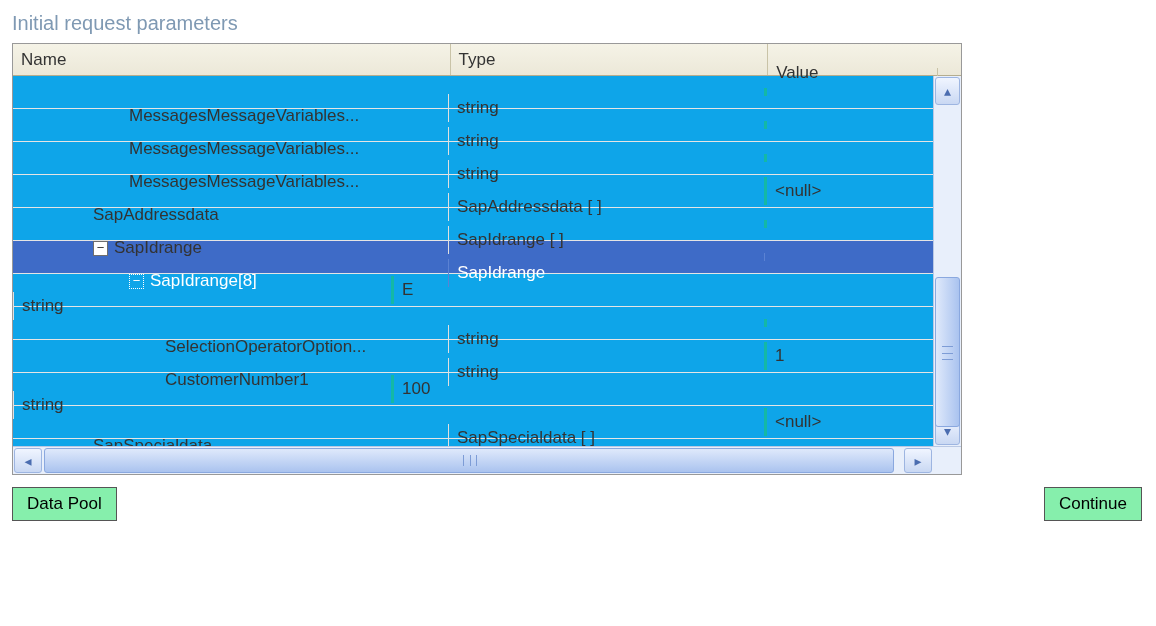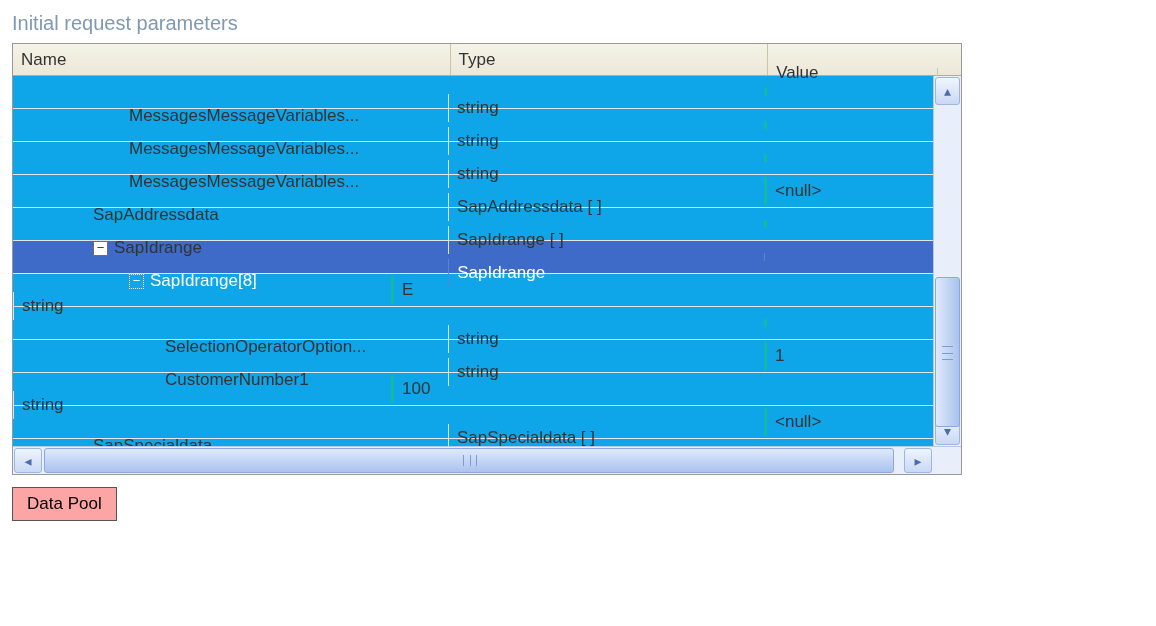--- a/index.html
+++ b/index.html
@@ -214,21 +214,21 @@
   }
 
   .button-bar {
     width:1130px;
     margin-top:12px;
     display:flex;
     justify-content:space-between;
   }
   .btn {
     border:1px solid #555;
-    background:#fca5a5;
+    background:#86efac;
     padding:6px 14px;
     font-size:17px;
     cursor:pointer;
     font-family:inherit;
   }
 </style>
 </head>
 <body>
 
 <div class="panel-title">Initial request parameters</div>
@@ -349,13 +349,14 @@
           </div>
       </div>
       <div class="arrow">▸</div>
       <div class="corner"></div>
     </div>
   </div>
 </div>
 
 <div class="button-bar">
   <button class="btn">Data Pool</button>
+  <button class="btn">Continue</button>
 </div>
 
 </body></html>

